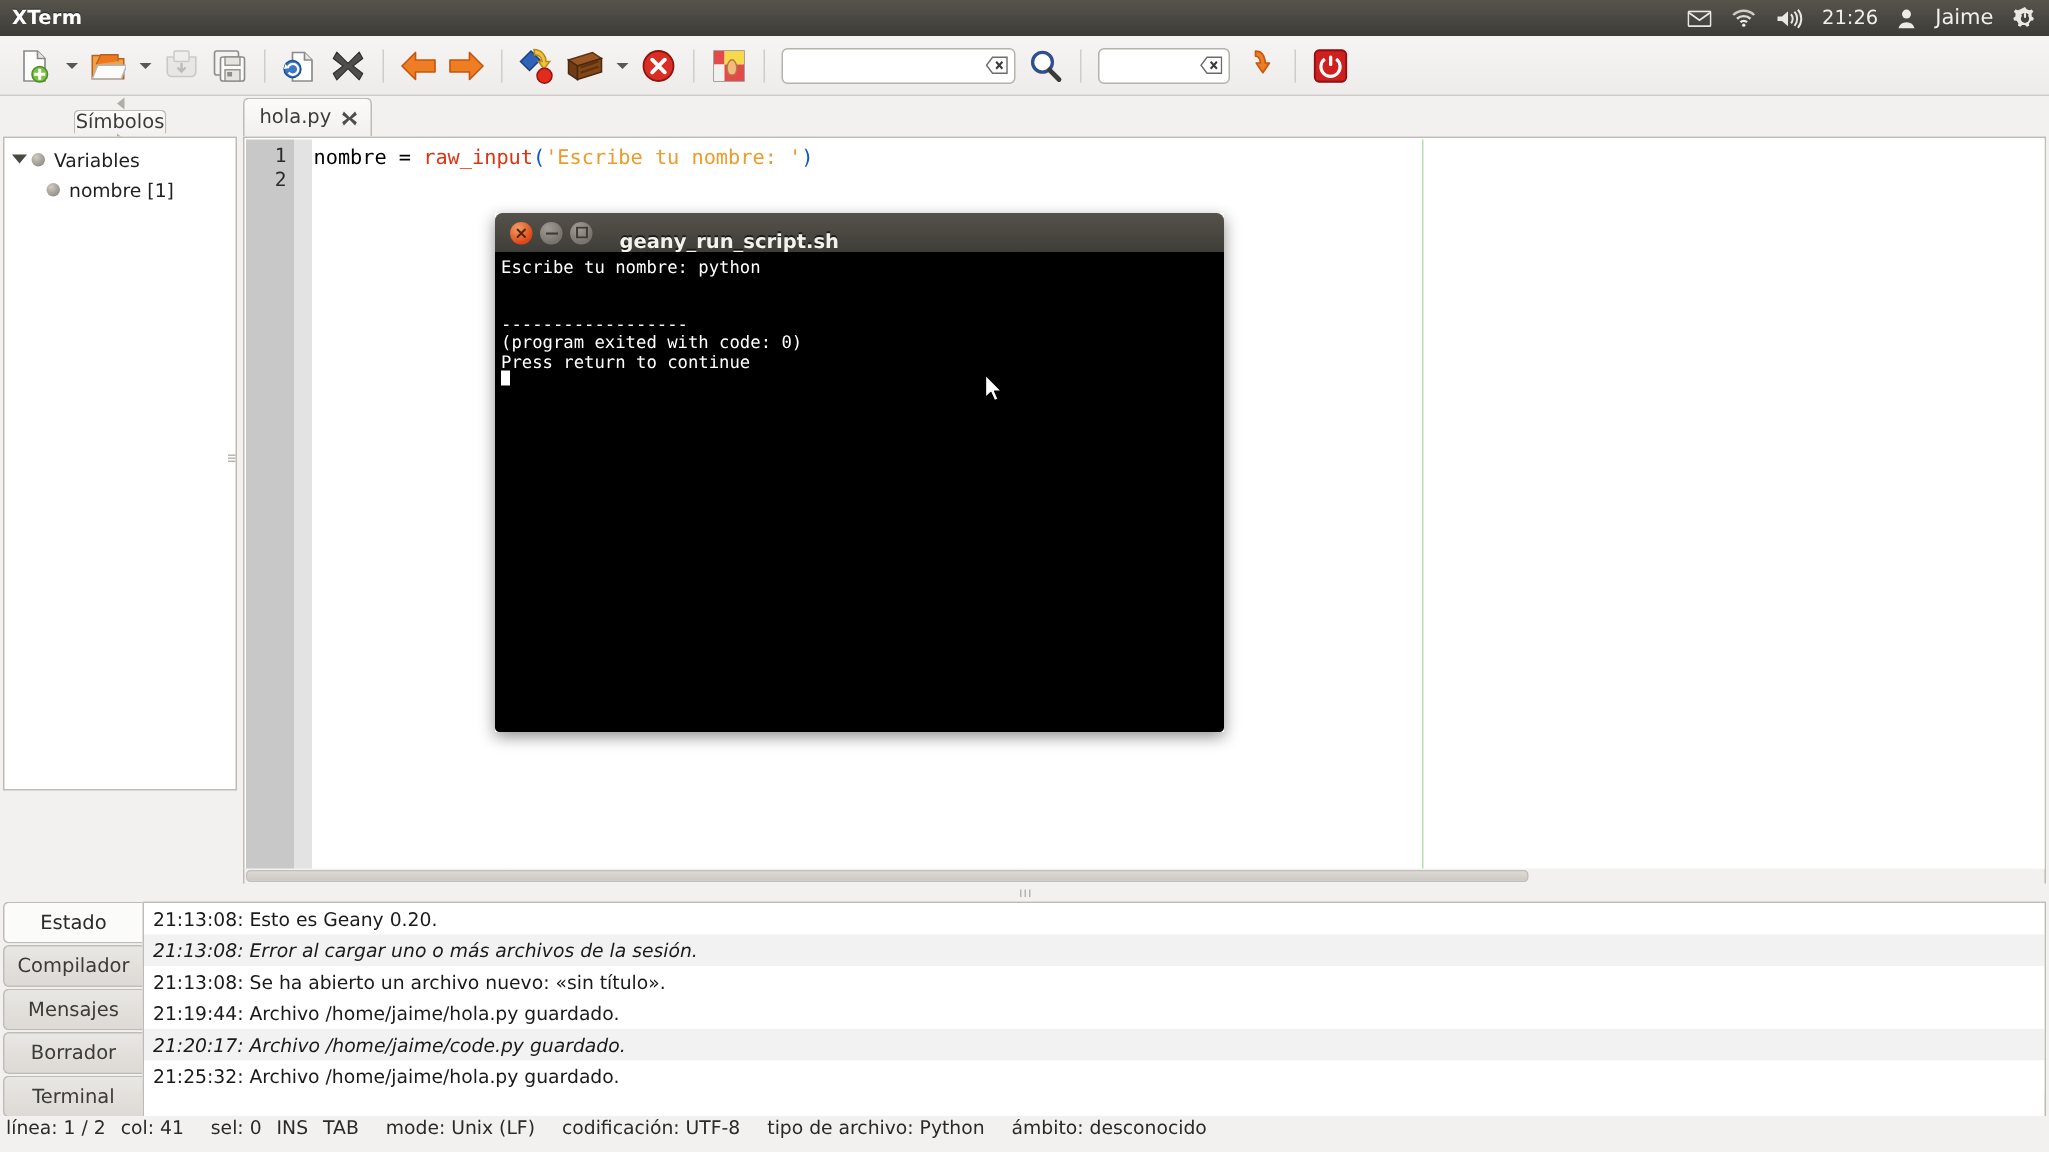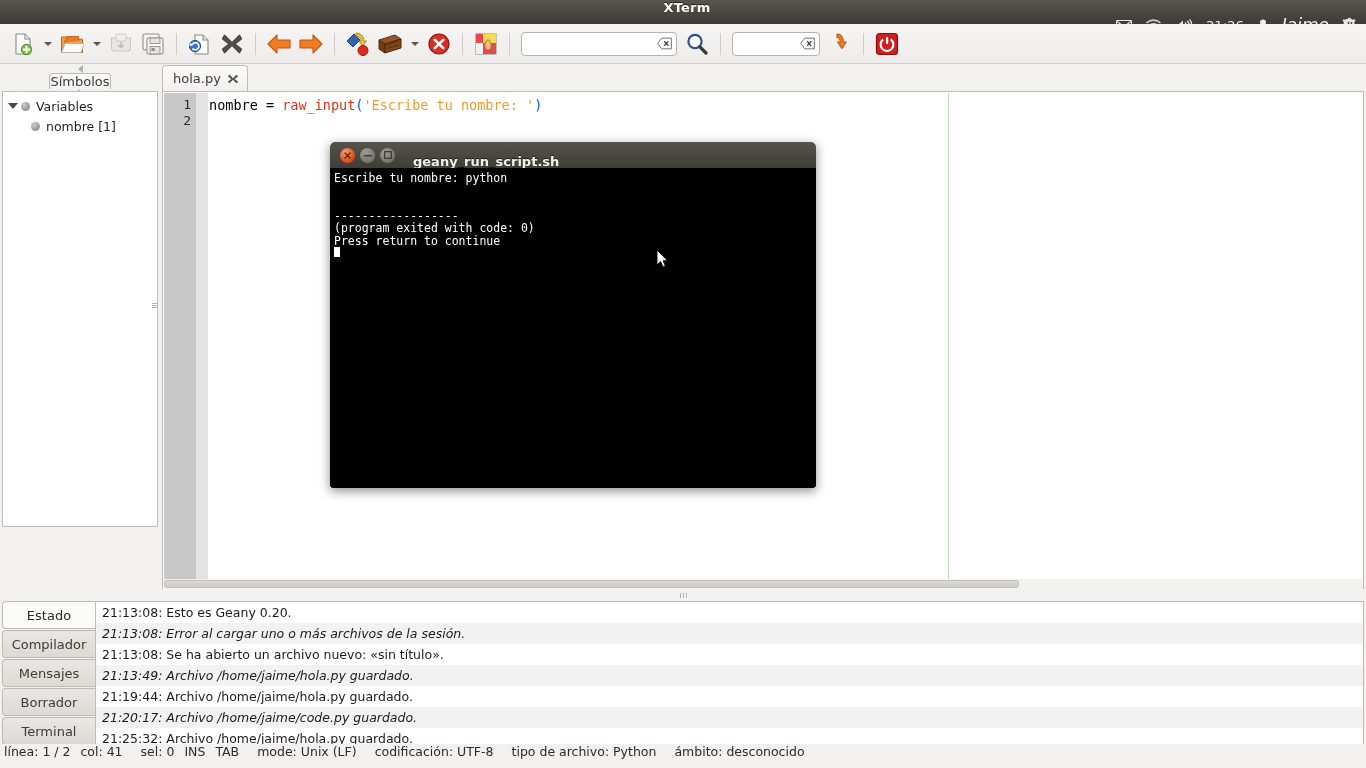--- a/index.html
+++ b/index.html
@@ -9,31 +9,30 @@
     font-family: "DejaVu Sans", sans-serif;
     background: #f2f1f0;
   }
 
   
   #top-panel {
     position: absolute; left: 0; top: 0; width: 1366px; height: 24px;
     background: linear-gradient(to bottom, #57544c 0%, #4b4943 45%, #3d3b36 100%);
     display: flex; align-items: center;
     color: #ffffff;
-    flex-direction: column;
   }
   #top-panel .app-title {
     font-weight: bold; font-size: 13px; margin-left: 8px;
     color: #ffffff; letter-spacing: .2px;
     text-shadow: 0 -1px 0 rgba(0,0,0,.55);
   }
   #tray { margin-left: auto; display: flex; align-items: center; gap: 13px; padding-right: 8px; }
   #tray .tray-item { display: flex; align-items: center; color: #e9e7e3; font-size: 13px; line-height: 1; }
   #tray .clock { font-size: 13px; color: #f2f0ec; }
-  #tray .user { font-size: 17px; color: #f2f0ec; font-style: italic; }
+  #tray .user { font-size: 14px; color: #f2f0ec; }
 
   
   #toolbar {
     position: absolute; left: 0; top: 24px; width: 1366px; height: 40px;
     background: linear-gradient(to bottom,#f6f5f4 0%, #edecea 100%);
     border-bottom: 1px solid #cfccc7;
     display: flex; align-items: center; padding-left: 8px; gap: 2px;
   }
   .tb-btn {
     width: 30px; height: 30px; display: flex; align-items: center; justify-content: center;
@@ -531,21 +530,20 @@
       </div>
       <div class="msg-tab">
         <span>Terminal</span>
       </div>
     </div>
 
     <div id="msg-list">
       <div class="msg-row odd">21:13:08: Esto es Geany 0.20.</div>
       <div class="msg-row even">21:13:08: Error al cargar uno o más archivos de la sesión.</div>
       <div class="msg-row odd">21:13:08: Se ha abierto un archivo nuevo: «sin título».</div>
-      <div class="msg-row even">21:13:49: Archivo /home/jaime/hola.py guardado.</div>
       <div class="msg-row odd">21:19:44: Archivo /home/jaime/hola.py guardado.</div>
       <div class="msg-row even">21:20:17: Archivo /home/jaime/code.py guardado.</div>
       <div class="msg-row odd">21:25:32: Archivo /home/jaime/hola.py guardado.</div>
     </div>
   </div>
 </div>
 
 <div id="statusbar">
   <span class="seg tight">línea: 1 / 2</span>
   <span class="seg">col: 41</span>

